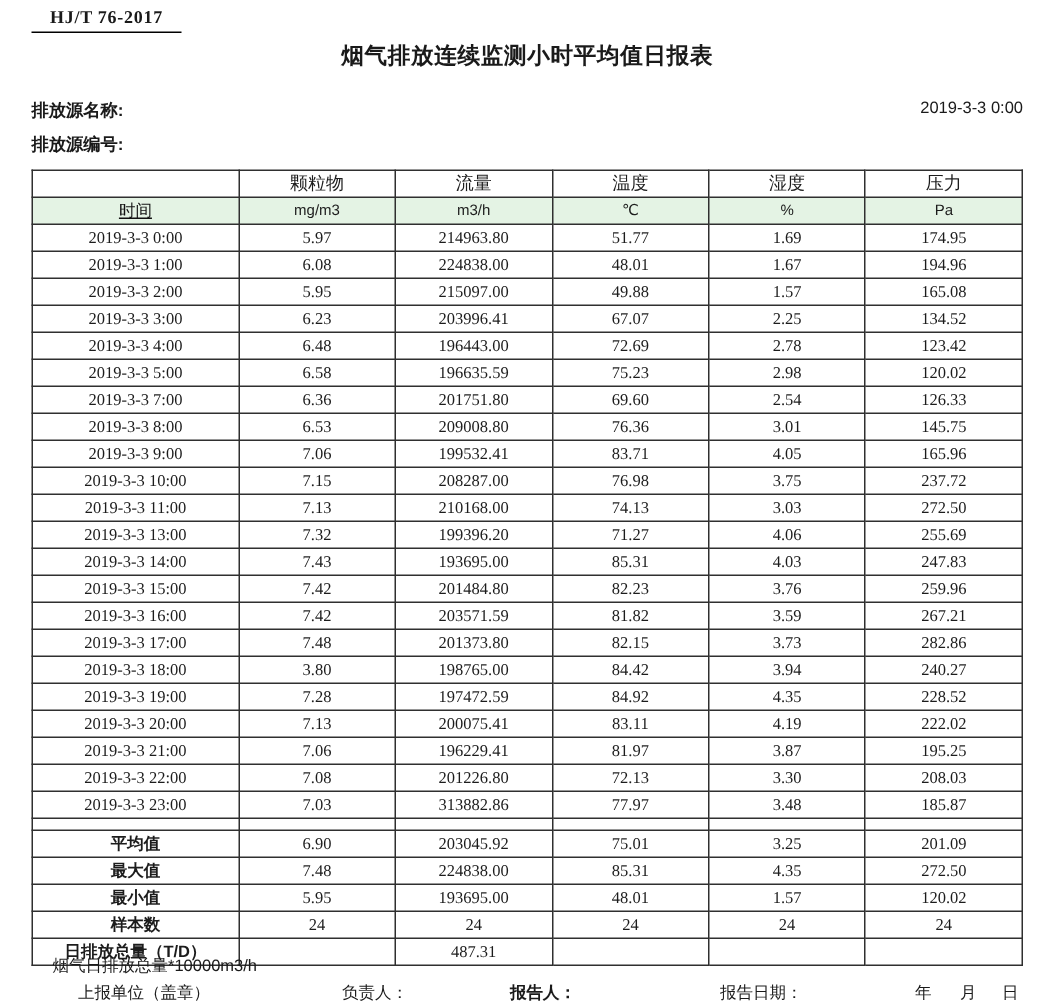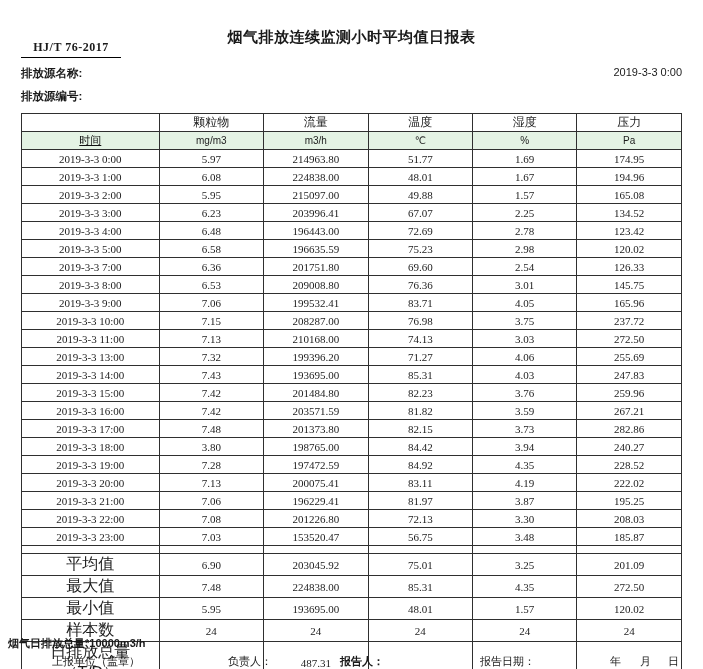--- a/index.html
+++ b/index.html
@@ -9,21 +9,21 @@
     font-family:"Liberation Sans","DejaVu Sans",sans-serif;
     color:#1a1a1a;
     position:relative;
     overflow:hidden;
   }
   .std-code{
     position:absolute;left:21px;top:4px;
     font-family:"Liberation Serif","DejaVu Serif",serif;
     font-weight:bold;font-size:12px;letter-spacing:.5px;
     padding-bottom:2px;border-bottom:1.5px solid #000;
-    width:100px;text-align:center;margin-top:36px;
+    width:100px;text-align:center;
   }
   .doc-title{
     position:absolute;left:0;top:28px;width:703px;text-align:center;
     font-size:15px;font-weight:bold;letter-spacing:.5px;
   }
   .src-name{position:absolute;left:21px;top:66px;font-size:11.5px;font-weight:bold;}
   .src-no{position:absolute;left:21px;top:89px;font-size:11.5px;font-weight:bold;}
   .datetime{position:absolute;right:21px;top:66px;font-size:11px;}
 
   table.main{
@@ -42,23 +42,23 @@
   }
   .hdr-row td{height:30px;font-size:12px;font-weight:bold;}
   .unit-row td{background:#e4f3e4;height:17px;font-size:10px;color:#333;}
   .unit-row td.time-cell{font-weight:normal;text-decoration:underline;color:#111;font-size:11px;}
   td.col-time{width:132px;}
   td.col-d{width:100px;}
   tbody.data td{font-family:"Liberation Serif","DejaVu Serif",serif;font-size:11px;}
   tbody.data td.col-time{ text-align:center; }
   tr.gap td{height:7px;border-left:1px solid #2f2f2f;border-right:1px solid #2f2f2f;border-top:1px solid #2f2f2f;border-bottom:1px solid #2f2f2f;}
   tbody.summary td{font-family:"Liberation Serif","DejaVu Serif",serif;font-size:11px;}
-  tbody.summary td.col-time{font-family:"Liberation Sans","DejaVu Sans",sans-serif;font-size:16px;}
-
-  .foot1{position:absolute;left:8px;top:636px;font-size:11px;font-weight:bold;}
+  tbody.summary td.col-time{font-family:"Liberation Sans","DejaVu Sans",sans-serif;font-size:11px;font-weight:bold;}
+
+  .foot1{position:absolute;left:35px;top:636px;font-size:11px;}
   .foot2{position:absolute;left:21px;top:654px;font-size:11px;padding-left:31px;}
   .foot-person{position:absolute;left:228px;top:654px;font-size:11px;}
   .foot-reporter{position:absolute;left:340px;top:654px;font-size:11px;font-weight:bold;}
   .foot-date{position:absolute;left:480px;top:654px;font-size:11px;}
   .foot-y{position:absolute;left:610px;top:654px;font-size:11px;}
   .foot-m{position:absolute;left:640px;top:654px;font-size:11px;}
   .foot-d{position:absolute;left:668px;top:654px;font-size:11px;}
 </style>
 </head>
 <body>
@@ -253,22 +253,22 @@
         <td class="col-time">2019-3-3 22:00</td>
         <td>7.08</td>
         <td>201226.80</td>
         <td>72.13</td>
         <td>3.30</td>
         <td>208.03</td>
       </tr>
     <tr>
         <td class="col-time">2019-3-3 23:00</td>
         <td>7.03</td>
-        <td>153520.47</td>
-        <td>56.75</td>
+        <td>313882.86</td>
+        <td>77.97</td>
         <td>3.48</td>
         <td>185.87</td>
       </tr>
     <tr class="gap">
         <td class="col-time"></td>
         <td></td>
         <td></td>
         <td></td>
         <td></td>
         <td></td>

